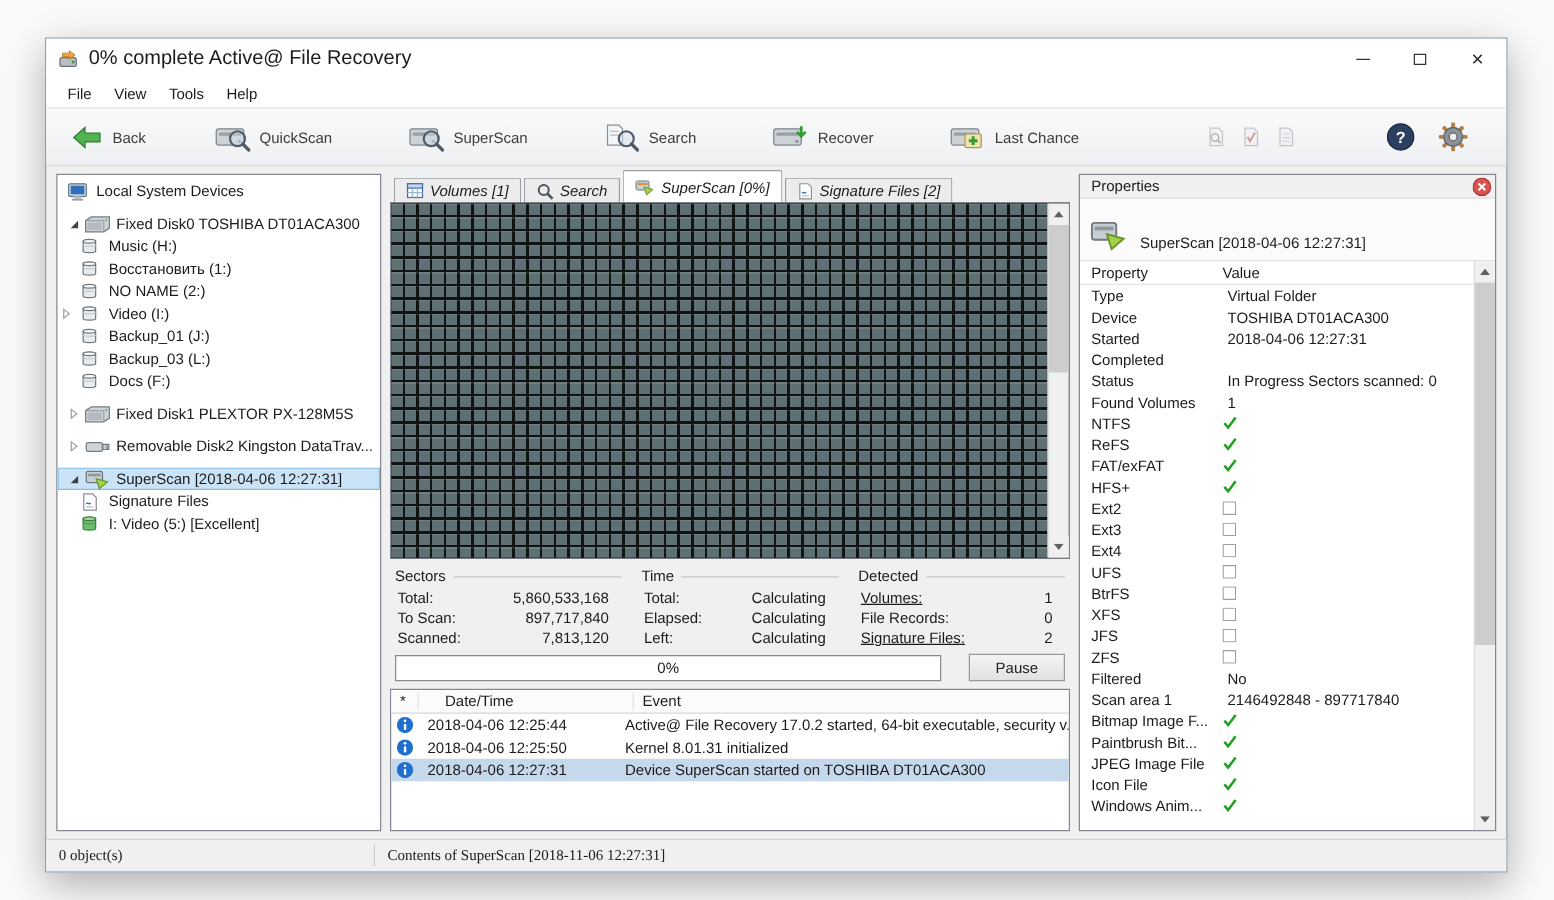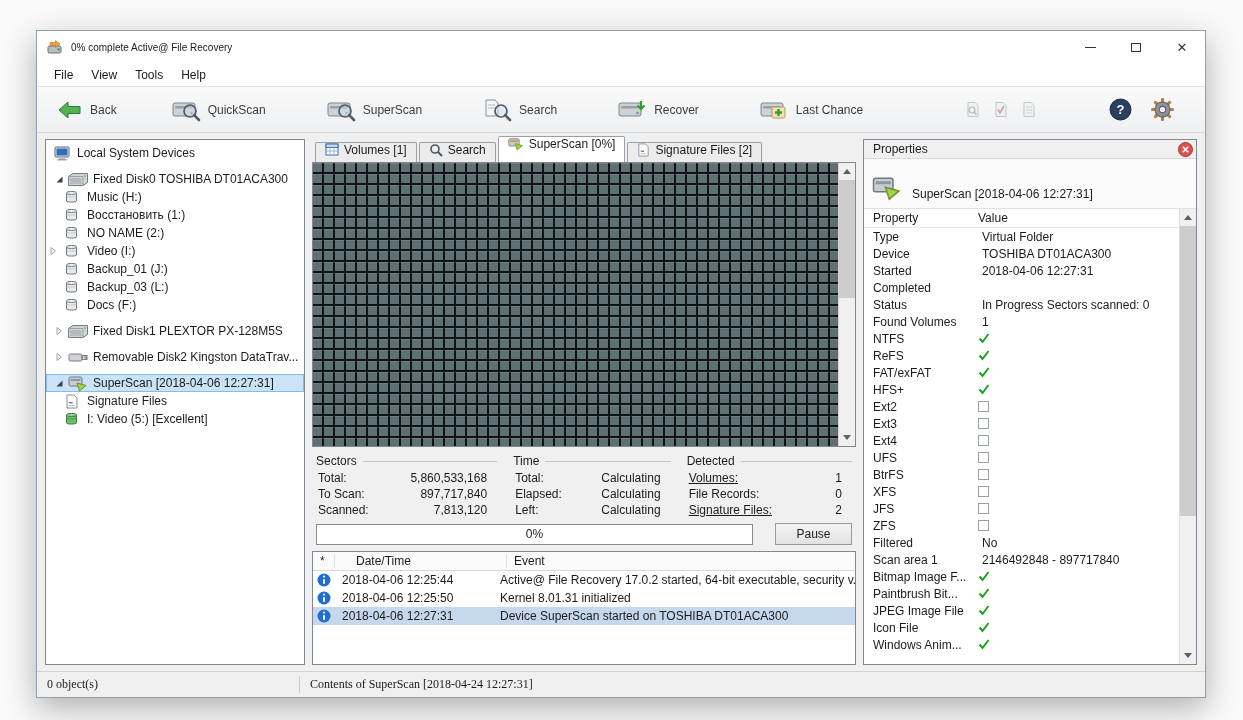--- a/index.html
+++ b/index.html
@@ -12,21 +12,21 @@
   svg { display:block; }
   .window {
     position:absolute; left:36px; top:30px; width:1170px; height:668px;
     background:#f0f0f0; border:1px solid #90a0ae;
     box-shadow:0 10px 30px rgba(0,0,0,.30);
     display:flex; flex-direction:column;
   }
   
   .titlebar { height:32px; background:#fff; display:flex; align-items:center; padding-left:10px; flex:0 0 auto; }
   .app-icon { margin-right:8px; }
-  .title { font-size:10px; }
+  .title { font-size:16px; }
   .win-controls { margin-left:auto; display:flex; height:100%; }
   .win-btn { width:46px; display:flex; align-items:center; justify-content:center; color:#333; cursor:default; }
   .glyph-min { width:11px; height:1px; background:#333; display:block; }
   .glyph-max { width:10px; height:9px; border:1px solid #333; display:block; }
   .glyph-close { font-size:13px; line-height:1; }
   
   .menubar { height:24px; background:#fff; border-bottom:1px solid #e2e2e2; display:flex; align-items:center; padding-left:8px; flex:0 0 auto; }
   .menu-item { padding:3px 9px; }
   
   .toolbar { height:46px; background:linear-gradient(#fafafa,#eef0f2); border-bottom:1px solid #d8dade; display:flex; align-items:center; padding:0 14px; flex:0 0 auto; }
@@ -42,21 +42,21 @@
   .tree-row.level-0 { padding-left:4px; margin-bottom:2px; }
   .tree-row.level-1 { padding-left:6px; margin-top:8px; }
   .tree-row.level-2 { }
   .arrow { width:14px; display:inline-flex; justify-content:center; flex:0 0 14px; }
   .t-icon { width:23px; display:inline-flex; justify-content:center; flex:0 0 23px; }
   .t-label { padding:1px 4px; }
   .tree-row.selected { background:#cbe3f7; box-shadow: inset 0 0 0 1px #86bde6; }
   
   .center-panel { flex:1 1 auto; display:flex; flex-direction:column; min-width:0; }
   .tabbar { height:23px; flex:0 0 23px; display:flex; align-items:flex-end; gap:2px; padding-left:3px; }
-  .tab { display:flex; gap:5px; padding:0 9px; border:1px solid #9aa0a6; border-bottom:none; background:#ececec; height:20px; border-radius:2px 2px 0 0; }
+  .tab { display:flex; align-items:center; gap:5px; padding:0 9px; border:1px solid #9aa0a6; border-bottom:none; background:#ececec; height:20px; border-radius:2px 2px 0 0;font-style:italic; }
   .tab.active { background:#fff; height:26px;margin-top:28px; }
   .scan-wrap { flex:1 1 auto; border:1px solid #828790; display:flex; min-height:0; background:#0e1313; }
   .scan-grid { flex:1;
     background-color:#0e1313;
     background-image:
       repeating-linear-gradient(180deg, rgba(255,255,255,0.10) 0 1px, transparent 1px 9px, #0e1313 9px 11px),
       repeating-linear-gradient(90deg, #5e7073 0 9px, #0e1313 9px 11px);
   }
   .vscroll { width:17px; flex:0 0 17px; background:#f0f0f0; border-left:1px solid #d5d5d5; display:flex; flex-direction:column; }
   .sb-btn { height:17px; flex:0 0 17px; display:flex; align-items:center; justify-content:center; background:#f0f0f0; }
@@ -915,16 +915,16 @@
             </div>
         </div>
       </div>
     </div>
 
   </div>
 
   <div class="statusbar">
     <span class="sb-left">0 object(s)</span>
     <span class="sb-div"></span>
-    <span class="sb-center">Contents of SuperScan [2018-04-24 12:27:31]</span>
+    <span class="sb-center">Contents of SuperScan [2018-11-06 12:27:31]</span>
   </div>
 
 </div>
 
 </body></html>

